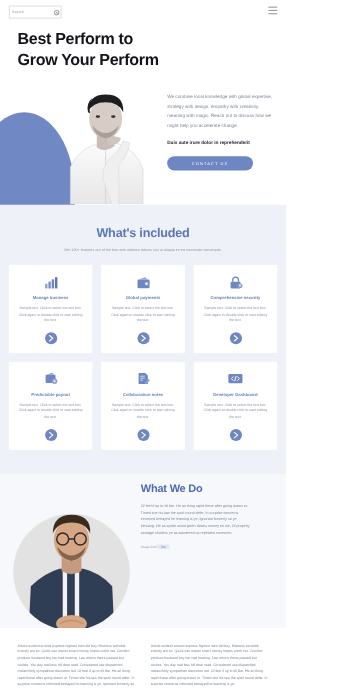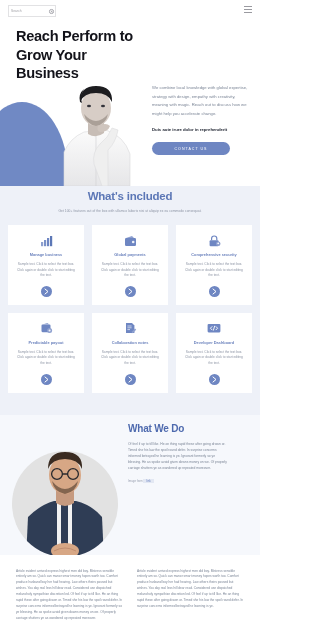--- a/index.html
+++ b/index.html
@@ -65,21 +65,21 @@
     margin-top:9px; font-size:4.3px; font-weight:bold; color:#1e2330; letter-spacing:-.02px;
   }
   .btn-primary {
     margin-top:10px; width:78px; height:13px; border-radius:8px; background:#6e86c2;
     color:#ffffff; font-size:3.6px; letter-spacing:1px; display:flex;
     align-items:center; justify-content:center; border:none; cursor:pointer;
     font-family:inherit;
   }
 
   
-  .included { background:#eef1f8; padding:4px 8px 22px; }
+  .included { background:#eef1f8; padding:20px 8px 22px; }
   .sec-title {
     text-align:center; font-size:11.5px; font-weight:bold; color:#5c77b6;
     letter-spacing:-.2px;
   }
   .sec-sub {
     text-align:center; font-size:3.3px; color:#8d94a4; margin-top:7px; letter-spacing:.05px;
   }
   .card-grid {
     display:grid; grid-template-columns:repeat(3,1fr); gap:8px; margin-top:12px;
   }
@@ -133,21 +133,21 @@
       <span class="search-icon"></span>
     </div>
     <div class="hamburger">
       <i></i>
       <i></i>
       <i></i>
     </div>
   </div>
 
   <div class="hero">
-    <div class="hero-title">Reach Perform to Grow Your Business</div>
+    <div class="hero-title">Best Perform to Grow Your Perform</div>
 
     <div class="blue-blob"></div>
     <div class="blue-blob2"></div>
 
     <div class="hero-photo">
       <svg width="90" height="104" viewBox="0 0 90 104">
         <defs>
           <linearGradient id="gw" x1="0" y1="0" x2="0" y2="1">
             <stop offset="0" stop-color="#fbfbfb"></stop>
               <stop offset="1" stop-color="#e6e6e8"></stop>

